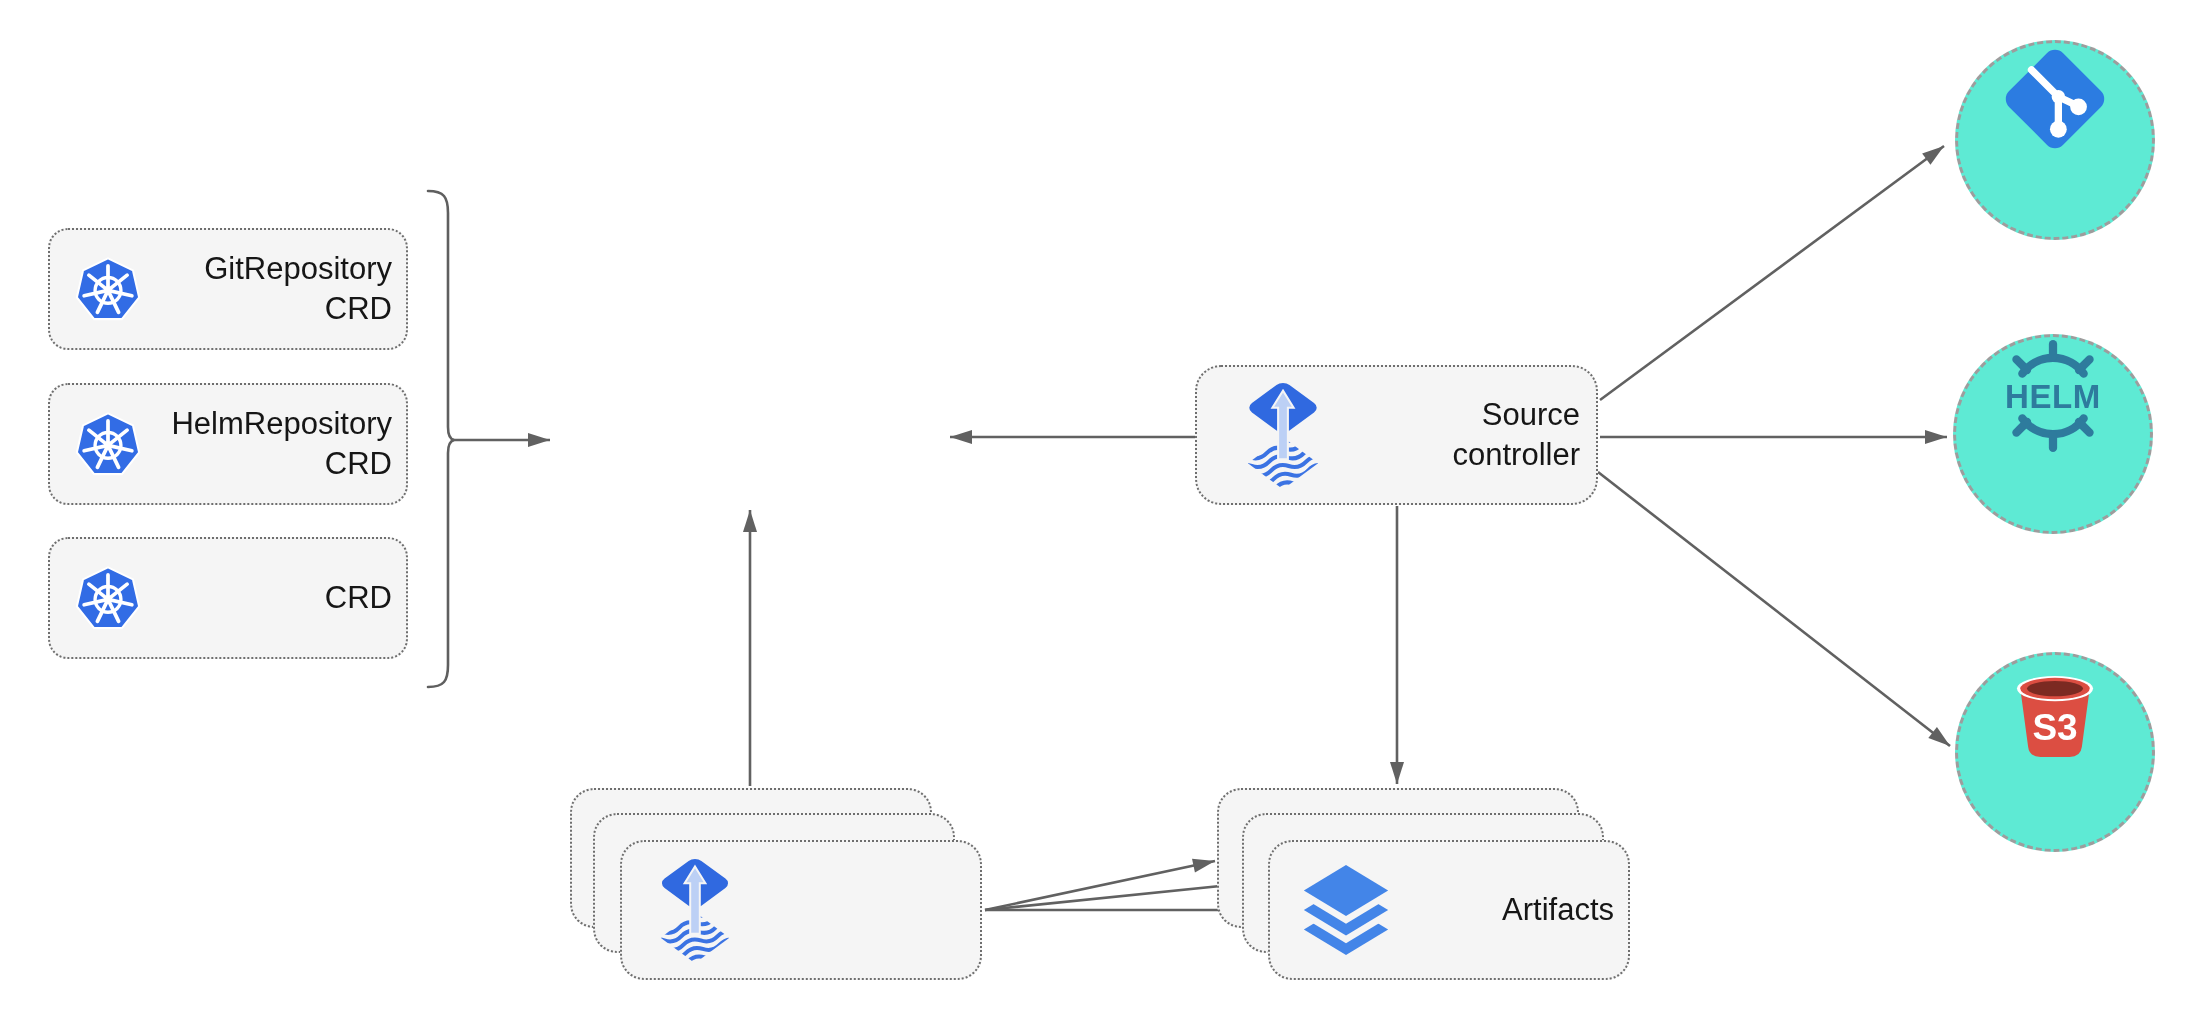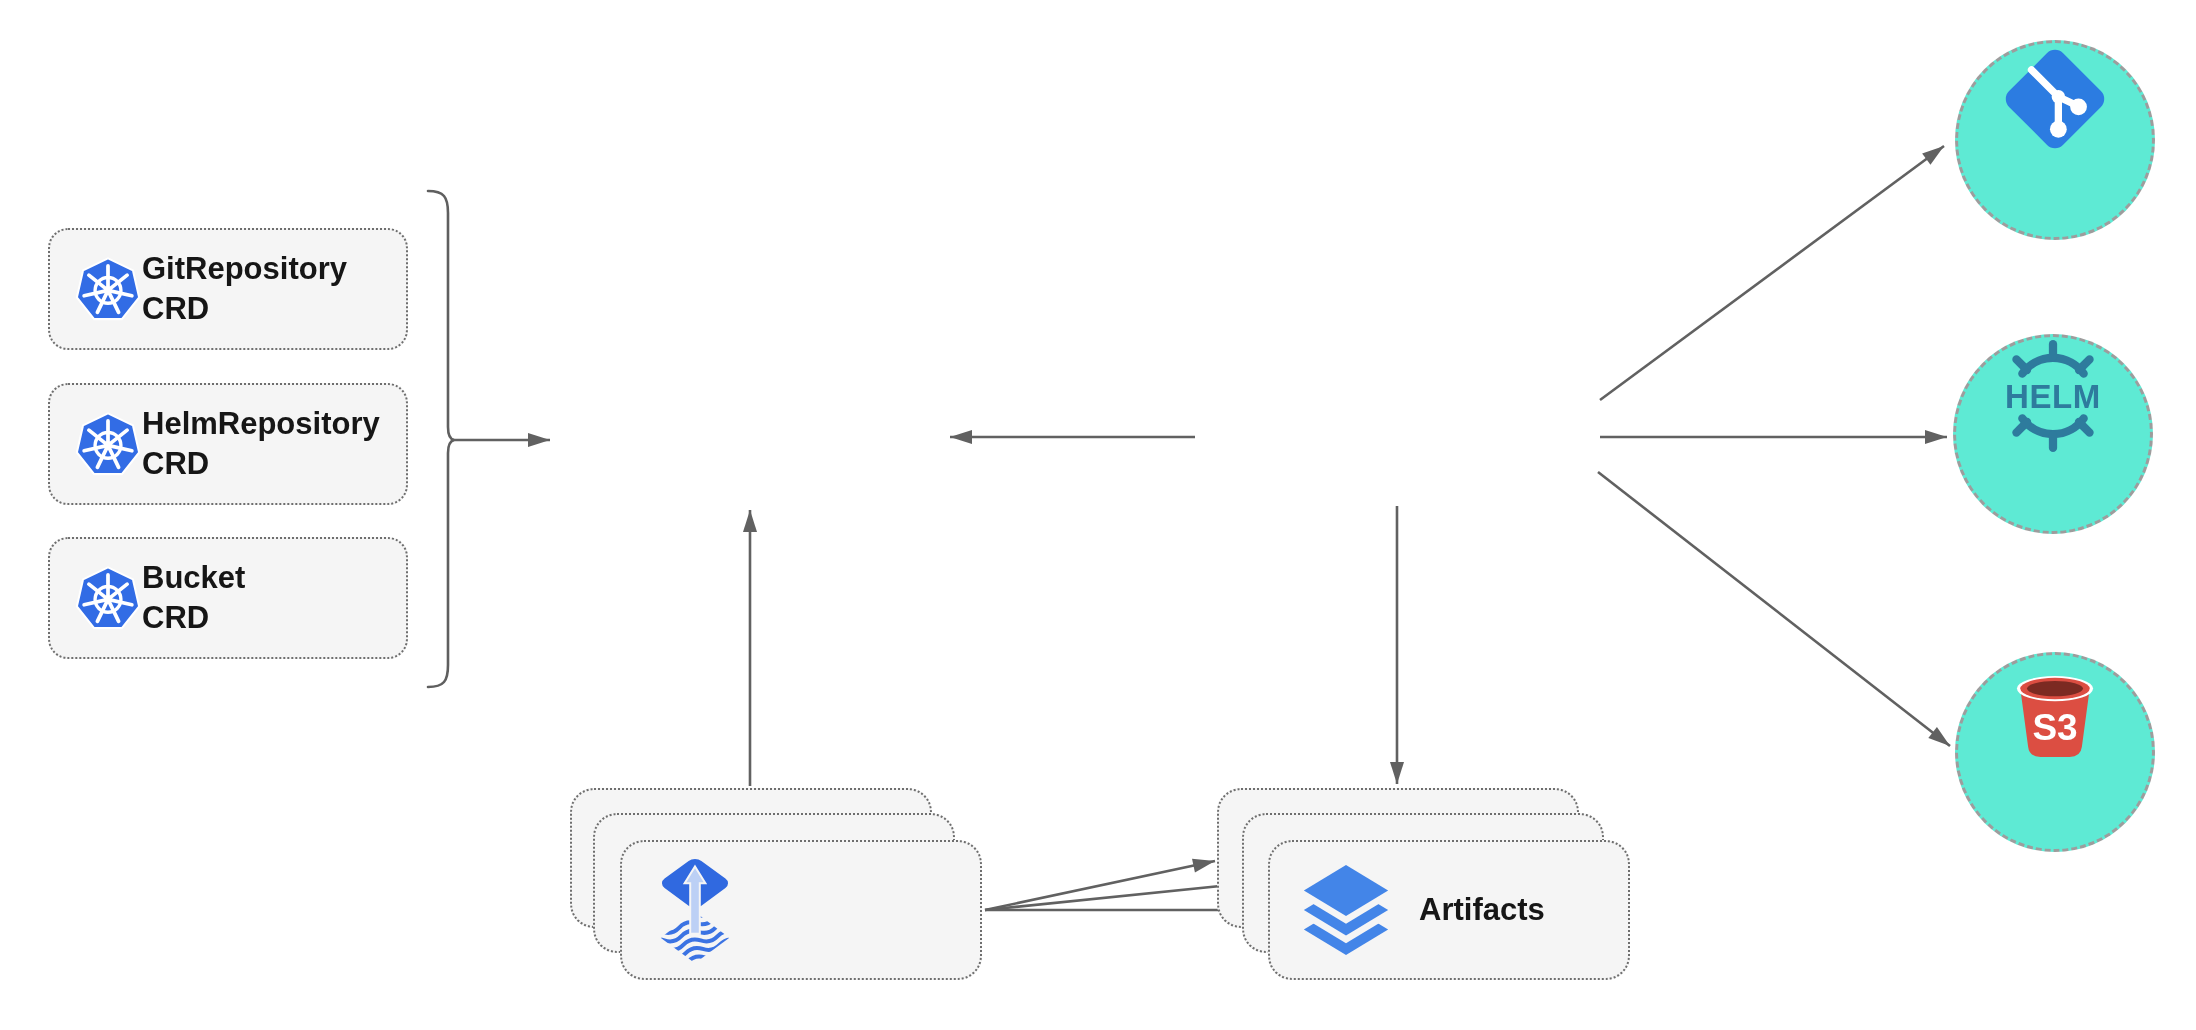--- a/index.html
+++ b/index.html
@@ -4,21 +4,21 @@
 <style>
   html,body{margin:0;padding:0;background:#ffffff;}
   body{font-family:"Liberation Sans",sans-serif;color:#161616;}
   .canvas{position:relative;width:2196px;height:1030px;background:#ffffff;overflow:hidden;}
   svg.overlay{position:absolute;left:0;top:0;width:2196px;height:1030px;pointer-events:none;}
 
   .node{position:absolute;background:#f5f5f5;border:2px dotted #6e6e6e;box-sizing:border-box;
         display:flex;align-items:center;}
   .crd{left:48px;width:360px;height:122px;border-radius:20px;padding:0 14px 0 24px;}
   .crd .ico{flex:0 0 auto;width:68px;height:68px;}
-  .biglabel{flex:1;text-align:left;font-size:31px;line-height:40px;font-weight:700;}
+  .biglabel{flex:1;text-align:right;font-size:31px;line-height:40px;font-weight:400;}
   .bignode{border-radius:26px;}
   .k8sapi{left:553px;top:365px;width:392px;height:140px;padding:0 18px 0 20px;}
   .k8sapi .ico{flex:0 0 auto;width:96px;height:96px;}
   .k8sapi .biglabel{font-size:32px;}
   .srcctl{left:1195px;top:365px;width:403px;height:140px;padding:0 16px 0 45px;}
 
   .stackbox{position:absolute;width:362px;height:140px;background:#f5f5f5;
             border:2px dotted #6e6e6e;border-radius:24px;box-sizing:border-box;
             display:flex;align-items:center;}
   .stackbox.empty{}
@@ -105,26 +105,50 @@
           <line x1="50" y1="52" x2="78.1" y2="29.6"></line>
         <line x1="50" y1="52" x2="85.1" y2="60"></line>
           <line x1="50" y1="52" x2="65.6" y2="84.4"></line>
         <line x1="50" y1="52" x2="34.4" y2="84.4"></line>
           <line x1="50" y1="52" x2="14.9" y2="60"></line>
         <line x1="50" y1="52" x2="21.9" y2="29.6"></line>
       </g>
       <circle cx="50" cy="52" r="6" fill="#ffffff"></circle>
     </svg>
     <div class="biglabel lbl2">
-      <span>Bucket</span>
       <span>CRD</span>
     </div>
   </div>
 
 
+  <div class="node bignode srcctl">
+    <svg style="width:82px;height:111px;flex:0 0 auto;" viewBox="0 0 100 136">
+      <g transform="translate(50,34)">
+        <rect x="-26" y="-26" width="52" height="52" rx="9" transform="scale(1.25,0.92) rotate(45)" fill="#3069e0"></rect>
+      </g>
+      <clipPath id="fluxclip-src">
+          <path d="M50,70 L93,102 L50,134 L7,102 Z"></path>
+        </clipPath>
+      <g clip-path="url(#fluxclip-src)">
+        <g transform="rotate(-14 50 102)" stroke="#3b73e3" stroke-width="5" fill="none">
+          <path d="M-10,74 q11,-7 22,0 q11,7 22,0 q11,-7 22,0 q11,7 22,0 q11,-7 22,0 q11,7 22,0"></path>
+          <path d="M-10,85 q11,-7 22,0 q11,7 22,0 q11,-7 22,0 q11,7 22,0 q11,-7 22,0 q11,7 22,0"></path>
+          <path d="M-10,96 q11,-7 22,0 q11,7 22,0 q11,-7 22,0 q11,7 22,0 q11,-7 22,0 q11,7 22,0"></path>
+          <path d="M-10,107 q11,-7 22,0 q11,7 22,0 q11,-7 22,0 q11,7 22,0 q11,-7 22,0 q11,7 22,0"></path>
+          <path d="M-10,118 q11,-7 22,0 q11,7 22,0 q11,-7 22,0 q11,7 22,0 q11,-7 22,0 q11,7 22,0"></path>
+          <path d="M-10,129 q11,-7 22,0 q11,7 22,0 q11,-7 22,0 q11,7 22,0 q11,-7 22,0 q11,7 22,0"></path>
+        </g>
+      </g>
+      <path d="M50,13 L63,34 L56,34 L56,97 L44,97 L44,34 L37,34 Z" fill="#bcd0f5" stroke="#f5f5f5" stroke-width="2.5"></path>
+    </svg>
+    <div class="biglabel lbl2">
+      <span>Source</span>
+      <span>controller</span>
+    </div>
+  </div>
 
   <div>
     <div class="stackbox empty" style="left:570px;top:788px;"></div>
     <div class="stackbox empty" style="left:593px;top:813px;"></div>
     <div class="stackbox" style="left:620px;top:840px;padding:0 14px 0 33px;">
       <svg style="width:80px;height:109px;flex:0 0 auto;" viewBox="0 0 100 136">
         <g transform="translate(50,34)">
           <rect x="-26" y="-26" width="52" height="52" rx="9" transform="scale(1.25,0.92) rotate(45)" fill="#3069e0"></rect>
         </g>
         <clipPath id="fluxclip-con">

